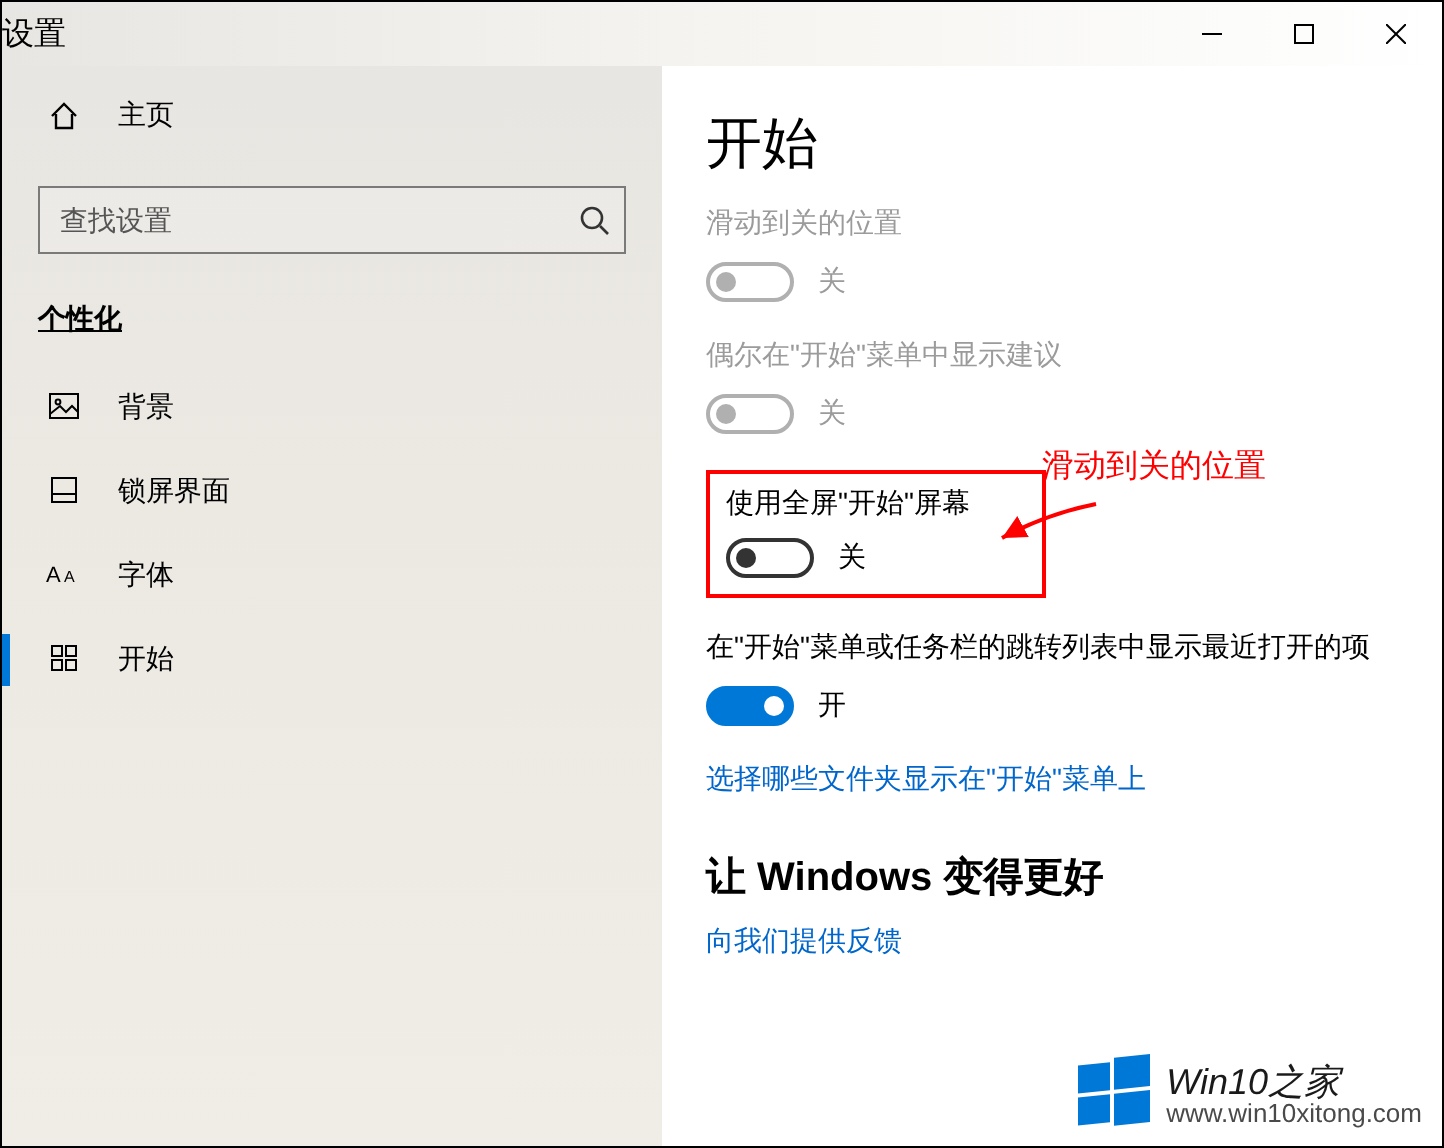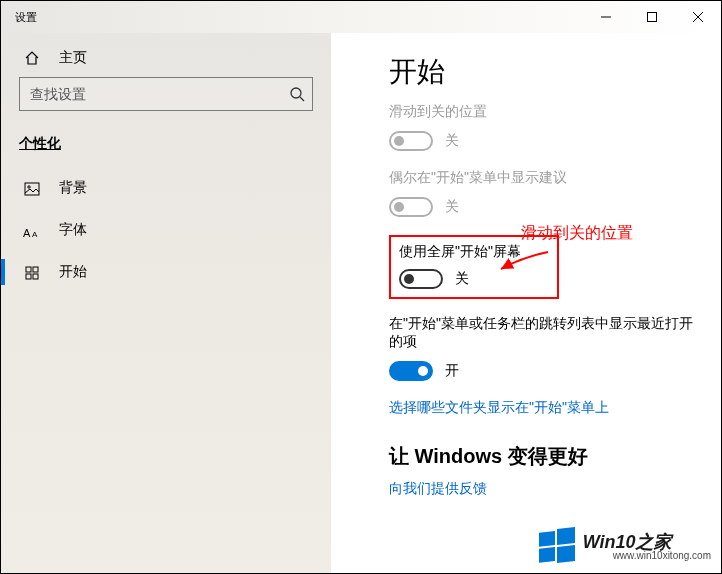--- a/index.html
+++ b/index.html
@@ -1,31 +1,31 @@
 <!DOCTYPE html>
 <html><head>
 <meta charset="utf-8">
 <style>
   * { box-sizing: border-box; margin: 0; padding: 0; font-family: "Microsoft YaHei", "Segoe UI", sans-serif; }
   body { width: 722px; height: 574px; overflow: hidden; position: relative; background: #fff; border: 1px solid #000; }
   .titlebar { height: 32px; display: flex; align-items: center; position: relative; background: linear-gradient(to right, #e8e6e2, #f5f4f0 50%, #ffffff); }
-  .titlebar-title { font-size: 11px; padding-left: 14px; color: #000; }
+  .titlebar-title { font-size: 16px; color: #000; }
   .window-controls { position: absolute; right: 0; top: 0; display: flex; }
   .win-btn { width: 46px; height: 32px; display: flex; align-items: center; justify-content: center; font-size: 12px; }
   .win-btn svg { width: 10px; height: 10px; }
-  .layout { display: flex; height: calc(100% - 32px); gap: 36px; }
+  .layout { display: flex; height: calc(100% - 32px); }
   .sidebar { width: 330px; background: linear-gradient(to bottom, #e8e6e2, #ece9e3 40%, #f0ede7); padding-top: 6px; position: relative; }
   .home-row { display: flex; align-items: center; padding: 10px 16px 10px 22px; font-size: 14px; }
   .home-row .icon { width: 18px; margin-right: 18px; display: flex; align-items: center; justify-content: center; }
-  .search-wrap { margin: 0 18px 18px 18px; position: relative; }
+  .search-wrap { margin: 16px 18px 18px 18px; position: relative; }
   .search-input { width: 100%; height: 34px; border: 1px solid #7a7a7a; background: rgba(255,255,255,0.15); padding: 0 34px 0 10px; font-size: 14px; color: #555; }
   .search-input::placeholder { color: #555; }
   .search-icon { position: absolute; right: 8px; top: 50%; transform: translateY(-50%); }
   .section-label { font-size: 14px; font-weight: 600; padding: 6px 18px 14px 18px; text-decoration: underline; }
-  .nav-item { display: flex; align-items: flex-end; padding: 12px 16px 12px 22px; font-size: 14px; position: relative; }
+  .nav-item { display: flex; align-items: flex-start; padding: 12px 16px 12px 22px; font-size: 14px; position: relative; }
   .nav-item .icon { width: 18px; margin-right: 18px; display: flex; align-items: center; justify-content: center; }
   .nav-item.active::before { content: ""; position: absolute; left: 0; top: 8px; bottom: 8px; width: 4px; background: #0078d7; }
   .content { flex: 1; padding: 20px 22px 0 22px; background: #fff; overflow: hidden; position: relative; }
   .page-title { font-size: 28px; font-weight: 400; margin-bottom: 12px; }
   .option { margin-bottom: 18px; }
   .option.disabled .opt-label { color: #9b9b9b; }
   .opt-label { font-size: 14px; color: #000; margin-bottom: 10px; }
   .toggle-row { display: flex; align-items: center; gap: 12px; }
   .toggle { width: 44px; height: 20px; border-radius: 10px; position: relative; }
   .toggle.off-disabled { border: 2px solid #b0b0b0; }
@@ -38,22 +38,22 @@
   .toggle-text.disabled { color: #9b9b9b; }
   .link { color: #0066cc; font-size: 14px; cursor: pointer; margin-top: 4px; }
   .sub-heading { font-size: 20px; font-weight: 700; margin-top: 26px; margin-bottom: 10px; }
   .highlight-box { border: 2px solid #ff0000; padding: 6px 8px 8px 8px; margin-bottom: 16px; width: 170px; }
   .highlight-box .opt-label { margin-bottom: 8px; }
   .annotation { position: absolute; left: 520px; top: 222px; color: #ff0000; font-size: 16px; white-space: nowrap; }
   .arrow { position: absolute; left: 492px; top: 246px; }
   .watermark { position: absolute; right: 10px; bottom: 6px; text-align: left; display: flex; align-items: center; gap: 6px; }
   .wm-logo { width: 40px; height: 40px; }
   .wm-text { display: flex; flex-direction: column; line-height: 1; }
-  .wm-title { font-size: 18px; font-weight: 700; color: #1a1a1a; font-style: italic; }
-  .wm-url { font-size: 10px; color: #4a4a4a; margin-left: 30px; }
+  .wm-title { font-size: 18px; font-weight: 400; color: #1a1a1a; font-style: italic; }
+  .wm-url { font-size: 13px; color: #4a4a4a; }
   svg { display: block; }
 </style>
 </head>
 <body>
 
 <div class="titlebar">
   <span class="titlebar-title">设置</span>
   <div class="window-controls">
     <div class="win-btn">
       <svg viewBox="0 0 10 10">
@@ -97,20 +97,29 @@
 
     <div class="nav-item">
       <span class="icon">
         <svg width="16" height="16" viewBox="0 0 16 16">
             <rect x="1" y="2" width="14" height="12" fill="none" stroke="#000"></rect>
             <circle cx="5" cy="6" r="1.2" fill="none" stroke="#000"></circle>
             <path d="M1 12 L6 8 L9 11 L12 8 L15 11" fill="none" stroke="#000"></path>
           </svg>
       </span>
       <span>背景</span>
+    </div>
+    <div class="nav-item">
+      <span class="icon">
+        <svg width="16" height="16" viewBox="0 0 16 16">
+            <rect x="2" y="2" width="12" height="12" fill="none" stroke="#000"></rect>
+            <rect x="2" y="10" width="12" height="4" fill="none" stroke="#000"></rect>
+          </svg>
+      </span>
+      <span>锁屏界面</span>
     </div>
     <div class="nav-item">
       <span class="icon">
         <svg width="18" height="14" viewBox="0 0 18 14">
             <text x="0" y="12" font-size="11" font-family="serif">A</text>
             <text x="9" y="12" font-size="8" font-family="serif">A</text>
           </svg>
       </span>
       <span>字体</span>
     </div>

